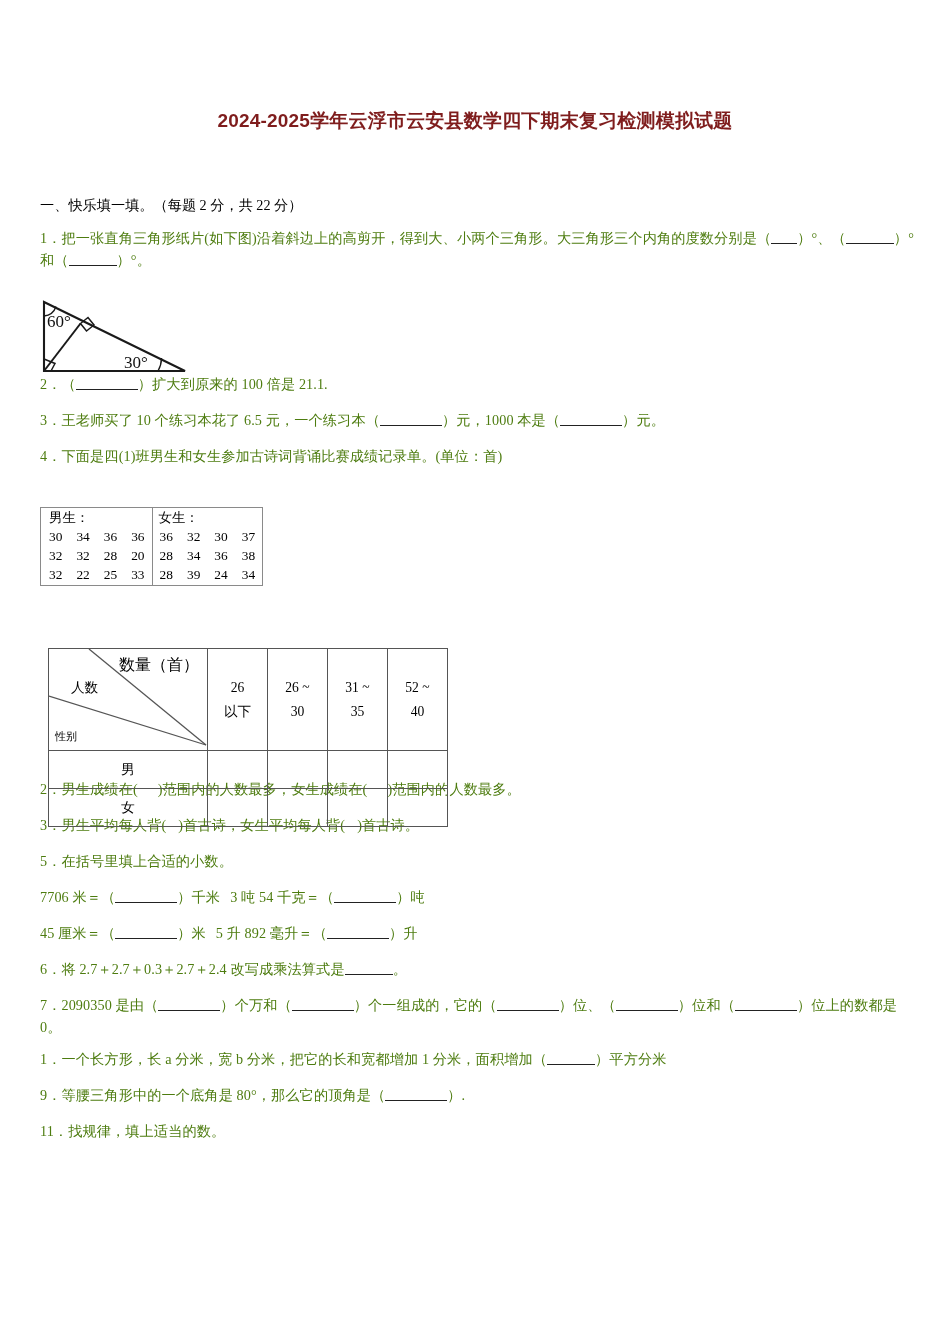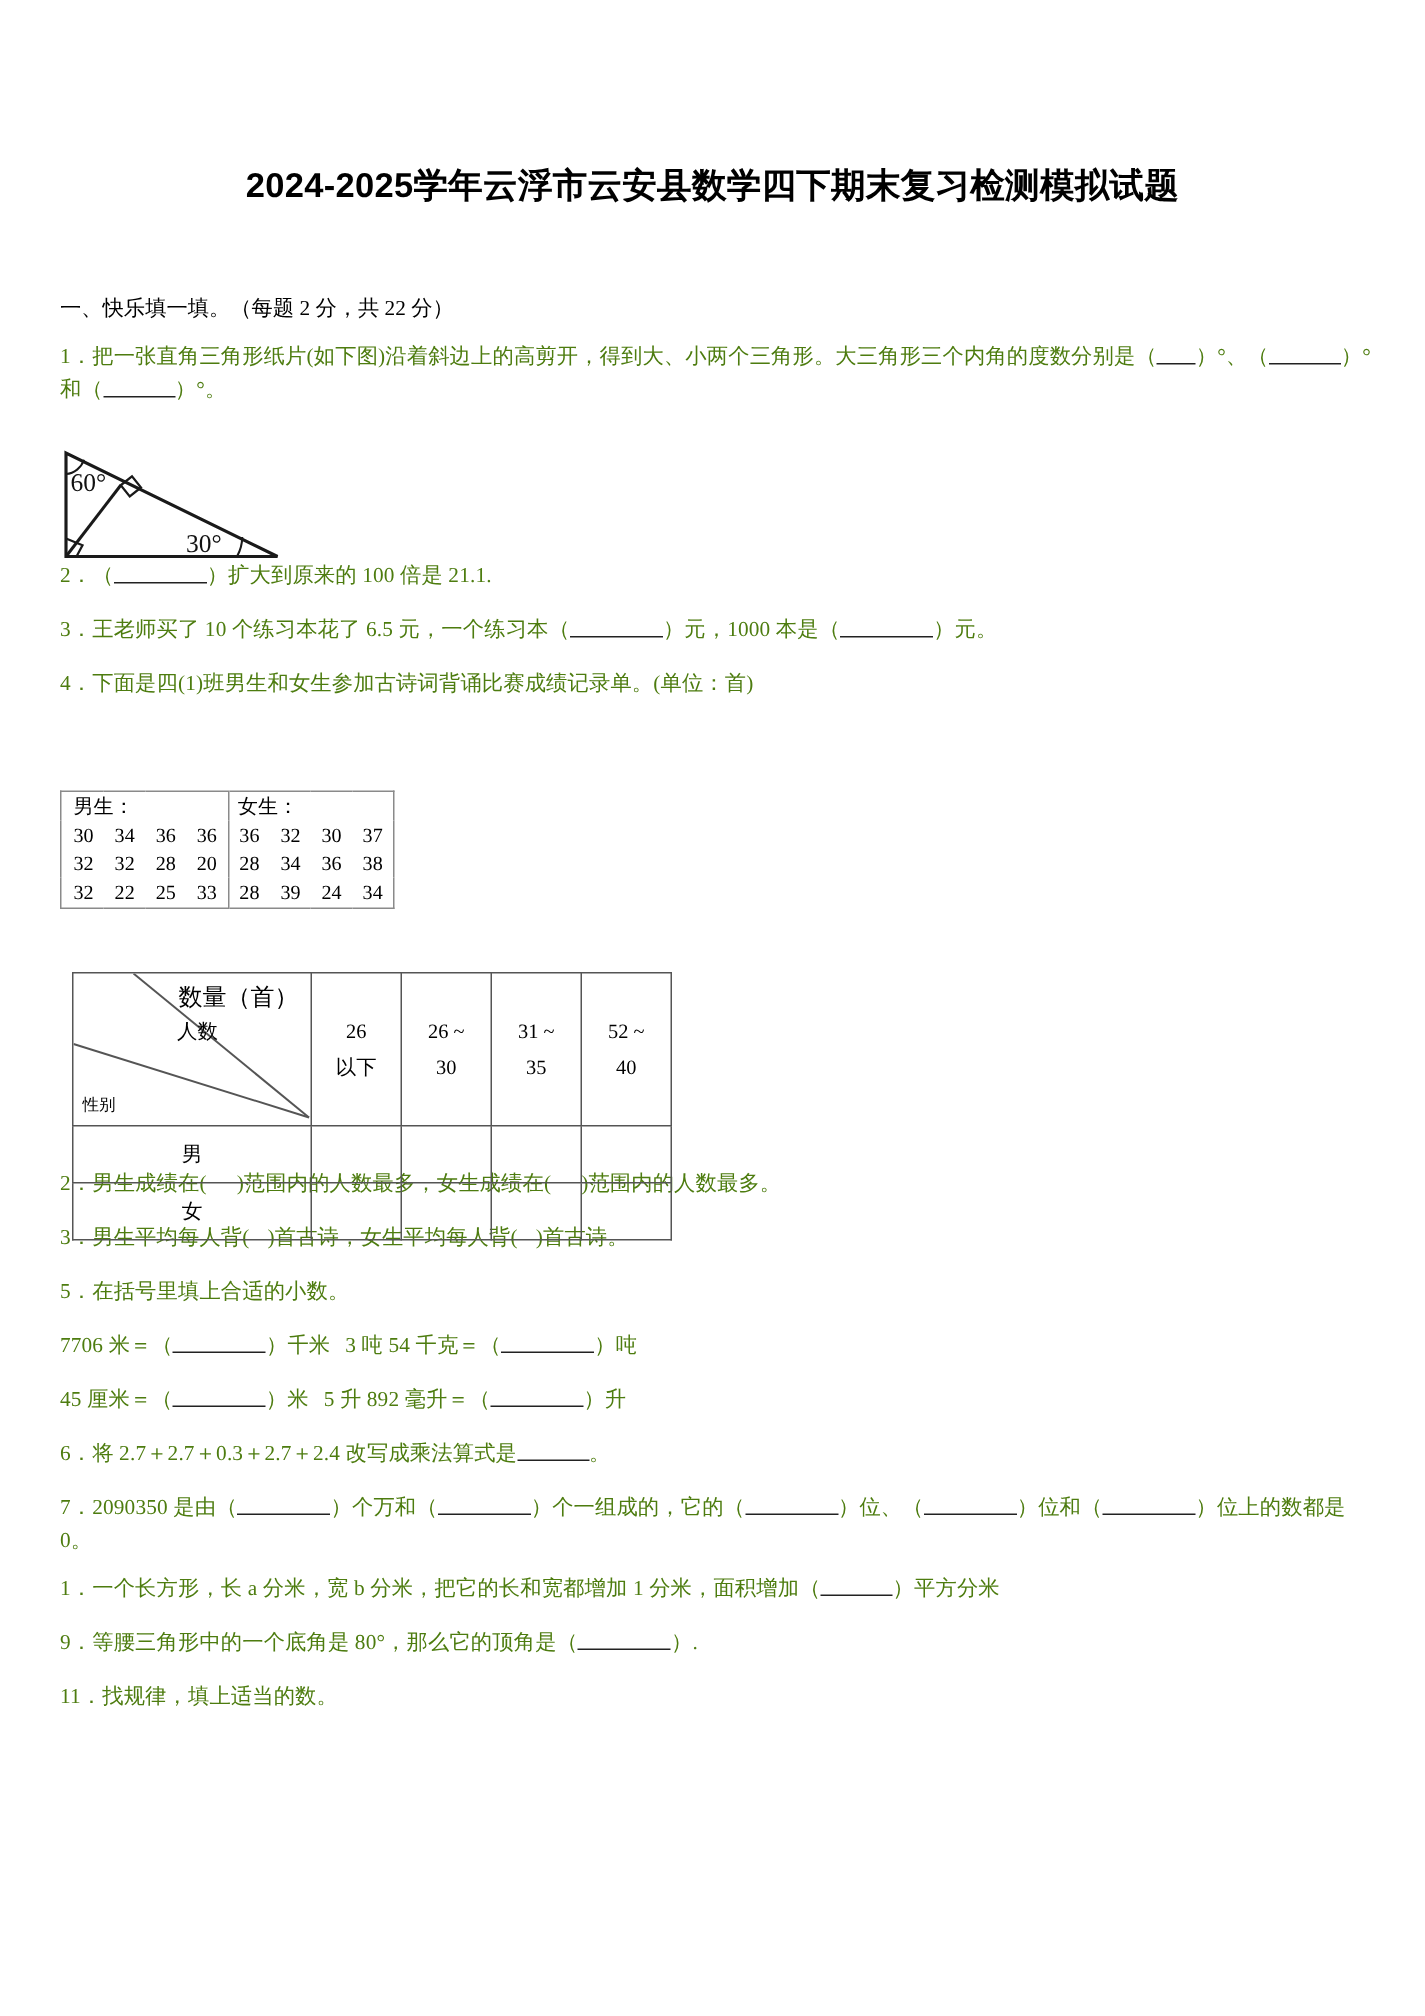--- a/index.html
+++ b/index.html
@@ -25,23 +25,23 @@
 
   
   .doc-title {
     position: absolute;
     left: 0;
     top: 108px;
     width: 950px;
     text-align: center;
     font-family: "Liberation Sans", "DejaVu Sans", sans-serif;
     font-weight: bold;
-    font-size: 23px;
+    font-size: 19px;
     letter-spacing: 0.2px;
-    color: #000000;
+    color: #7f1d1d;
   }
 
   
   .content {
     position: absolute;
     left: 40px;
     top: 196px;
     width: 882px;
   }
 
@@ -75,21 +75,20 @@
   
   .scores-wrap {
     position: absolute;
     left: 40px;
     top: 507px;
   }
   table.scores {
     border-collapse: collapse;
     border: 1px solid #8a8a8a;
     font-size: 13.4px;
-    margin-top: 20px;
   }
   table.scores td {
     border: none;
     padding: 1px 7px 1px 7px;
     text-align: center;
     line-height: 1.28;
     font-family: "Liberation Serif", "DejaVu Serif", serif;
   }
   table.scores td.lbl {
     text-align: left;
@@ -126,21 +125,20 @@
     position: absolute;
     right: 8px;
     top: 6px;
     font-size: 16px;
   }
   td.corner .c-cnt {
     position: absolute;
     left: 22px;
     top: 30px;
     font-size: 13.6px;
-    margin-left: 47px;
   }
   td.corner .c-sex {
     position: absolute;
     left: 6px;
     bottom: 6px;
     font-size: 11px;
   }
   td.corner svg {
     position: absolute;
     left: 0; top: 0;

